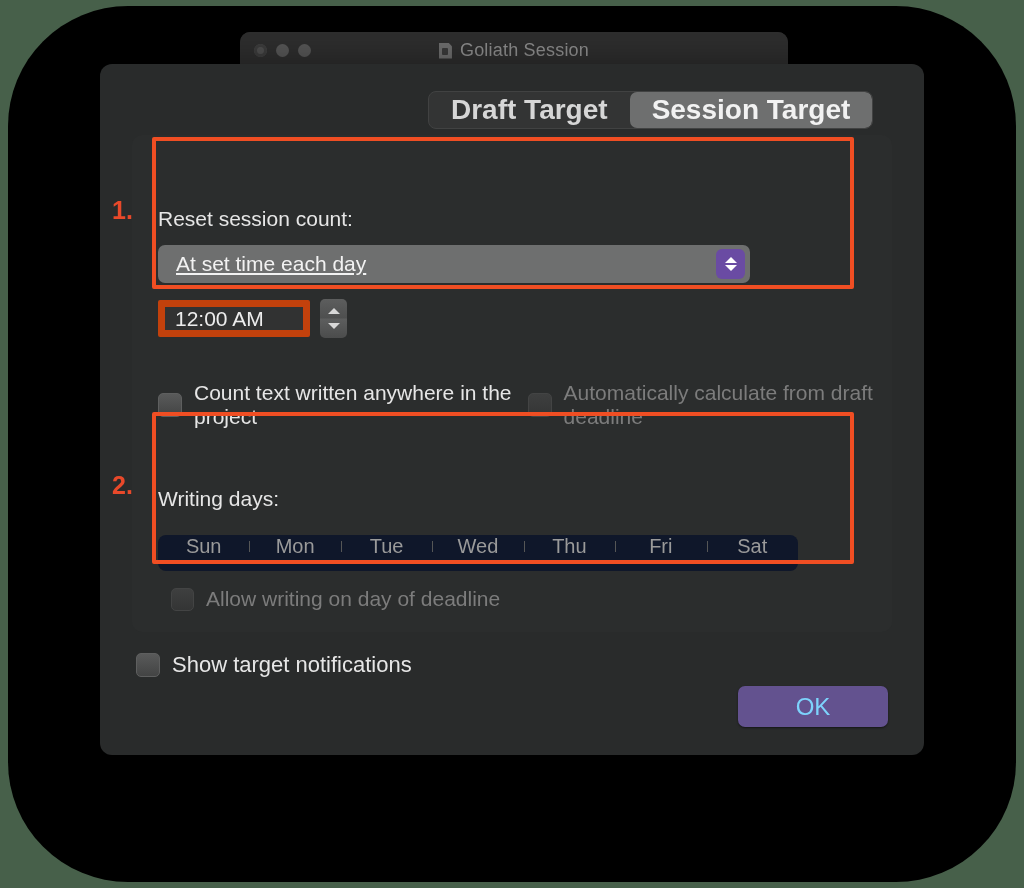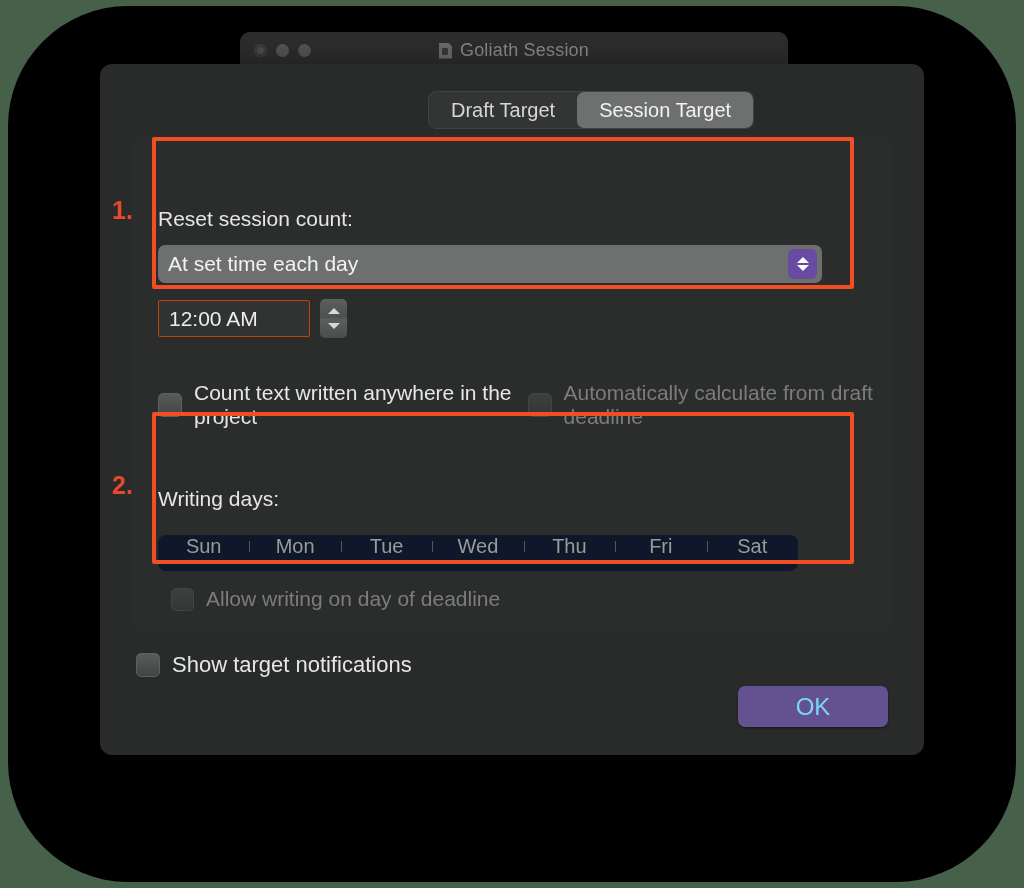--- a/index.html
+++ b/index.html
@@ -107,24 +107,25 @@
     border-radius: 8px;
     padding: 0;
     overflow: hidden;
     height: 38px;
   }
   .tab {
     display: flex;
     align-items: center;
     justify-content: center;
     padding: 0 22px;
-    font-size: 20px;
+    font-size: 28px;
     color: #d6d6d6;
     height: 100%;
     cursor: default;
+    font-weight: bold;
   }
   .tab.active {
     background: #6e6f6f;
     border-radius: 7px;
     color: #f2f2f2;
   }
 
   
   .panel {
     position: absolute;
@@ -147,30 +148,31 @@
   .grp-reset {
     position: absolute;
     left: 26px;
     top: 72px;
     width: 696px;
   }
   .grp-reset .heading { margin-bottom: 14px; }
 
   .popup {
     position: relative;
-    width: 664px;
+    width: 592px;
     height: 38px;
     background: #6e6f6f;
     border-radius: 7px;
     display: flex;
     align-items: center;
-    padding-left: 10px;
+    padding-left: 18px;
     color: #f2f2f2;
     font-size: 21px;
     cursor: default;
+    text-decoration: underline;
   }
   .popup .stepper-sq {
     position: absolute;
     right: 5px;
     top: 4px;
     width: 29px;
     height: 30px;
     background: #6a4ba3;
     border-radius: 6px;
     display: flex;
@@ -190,21 +192,21 @@
   .time-row {
     display: flex;
     align-items: center;
     gap: 10px;
     margin-top: 16px;
   }
   .time-field {
     width: 152px;
     height: 37px;
     background: #313232;
-    border: 1px solid #c2410c;
+    border: 7px solid #c2410c;
     border-radius: 2px;
     display: flex;
     align-items: center;
     padding-left: 10px;
     color: #ededed;
     font-size: 21px;
   }
   .stepper-tall {
     width: 27px;
     height: 39px;

